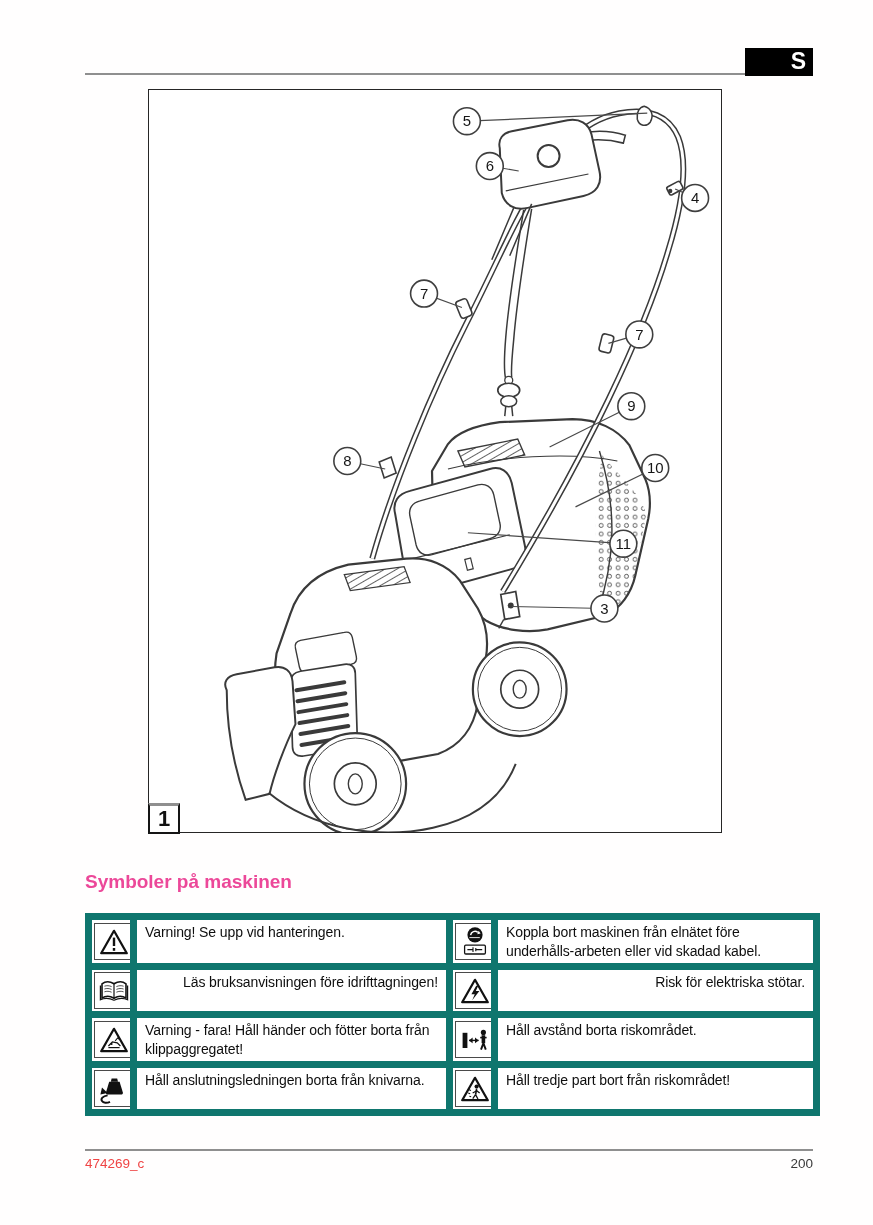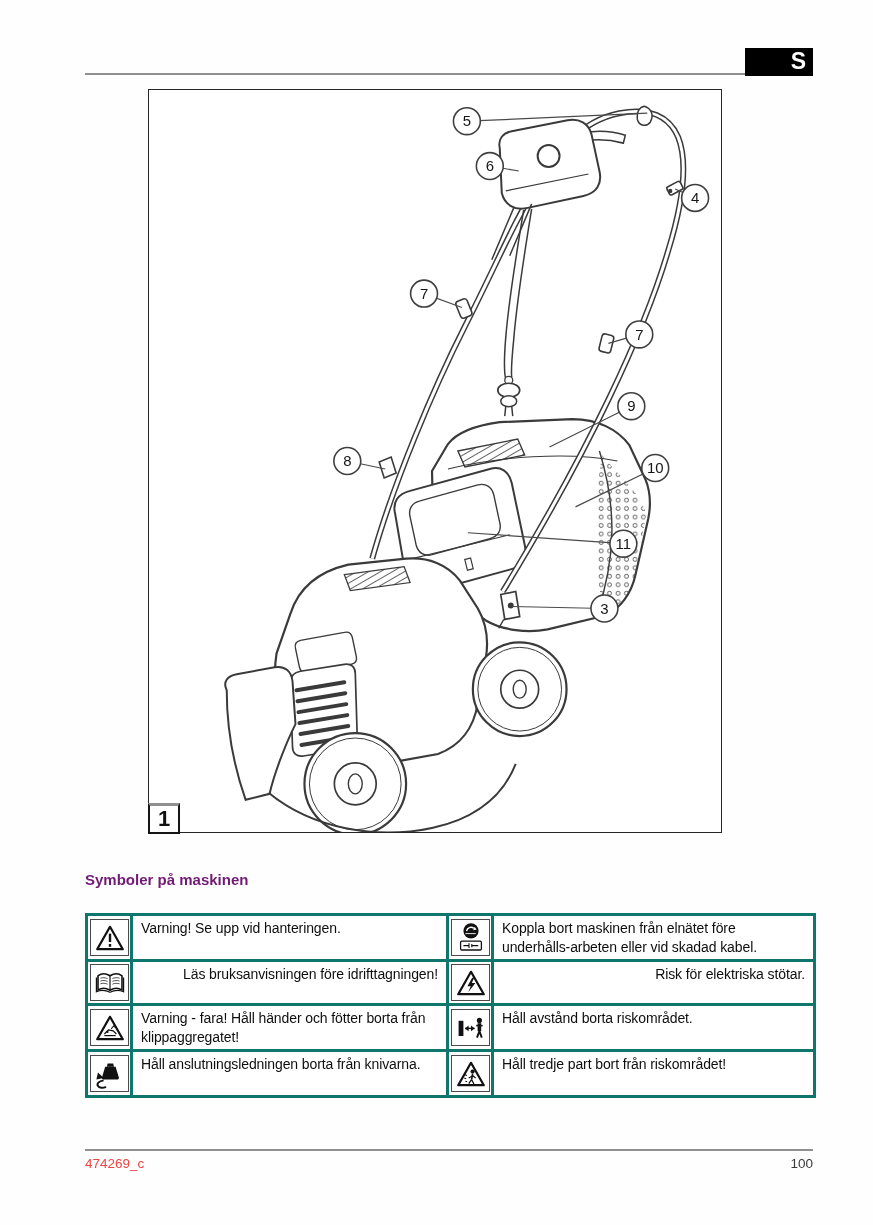--- a/index.html
+++ b/index.html
@@ -17,27 +17,27 @@
     position:absolute;left:148px;top:89px;width:574px;height:744px;
     border:1.5px solid #262626;box-sizing:border-box;background:#fff;
   }
   .figure-frame svg{display:block;width:100%;height:100%;}
   .figure-number{
     position:absolute;left:148px;top:803px;width:32px;height:31px;background:#fff;
     border:2.5px solid #151515;border-top:3px solid #8f8f8f;box-sizing:border-box;
     font-weight:bold;font-size:22px;line-height:25px;text-align:center;z-index:3;
   }
   .symbols-heading{
-    position:absolute;left:85px;top:871px;font-size:15px;font-weight:bold;color:#701a75;
+    position:absolute;left:85px;top:871px;font-size:19px;font-weight:bold;color:#ec4899;
   }
   table.symbols-table{
     position:absolute;left:85px;top:913px;width:728px;border-collapse:collapse;
     table-layout:fixed;background:#fff;
   }
-  table.symbols-table td{border:3px solid #0f766e;}
+  table.symbols-table td{border:7px solid #0f766e;}
   td.icon-cell{width:45px;text-align:center;vertical-align:middle;padding:2px;}
   td.text-cell{
     vertical-align:top;padding:3px 8px 2px 8px;font-size:14px;line-height:19px;
     color:#0e0e0e;letter-spacing:-0.1px;
   }
   .symbol-box{
     width:39px;height:37px;margin:0 auto;border:1.5px solid #4a4a4a;background:#fff;
     display:flex;align-items:center;justify-content:center;box-sizing:border-box;
   }
   .symbol-box svg{display:block;}
@@ -311,15 +311,15 @@
               </svg>
         </div>
       </td>
       <td class="text-cell"><span>Håll tredje part bort från riskområdet!</span></td>
     </tr>
   </tbody>
     </table>
 
   <div class="footer-rule"></div>
   <div class="doc-code">474269_c</div>
-  <div class="page-number">100</div>
+  <div class="page-number">200</div>
 
 </div>
 
 </body></html>

